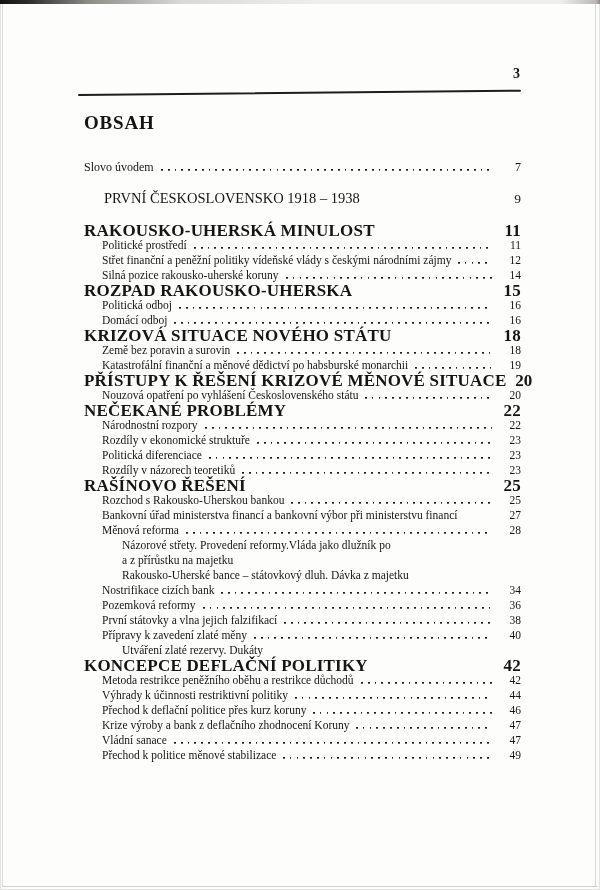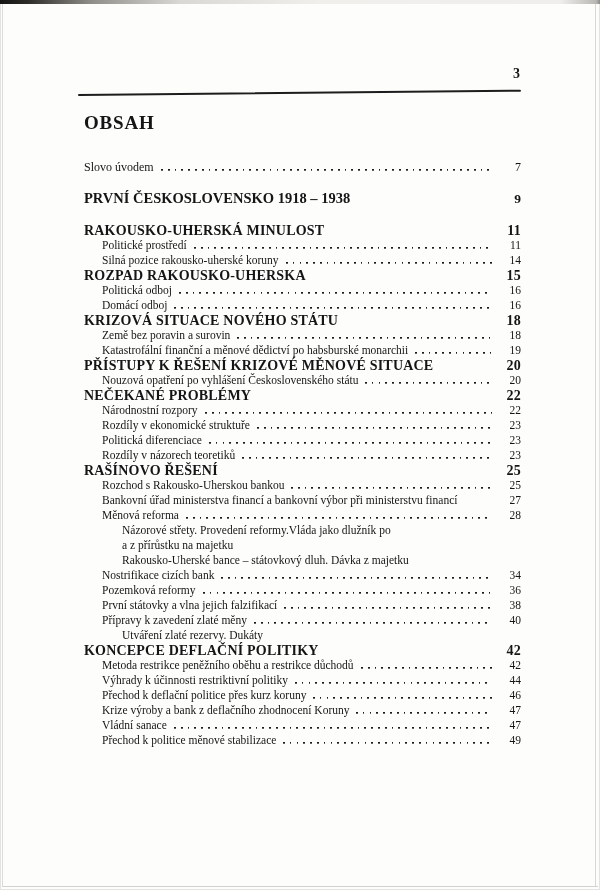--- a/index.html
+++ b/index.html
@@ -34,25 +34,25 @@
   .row .lbl { white-space:nowrap; flex:0 0 auto; }
   .pg { flex:0 0 auto; min-width:26px; text-align:right; }
   .dots {
     flex:1 1 auto; min-width:0; height:4px; align-self:baseline;
     margin:0 3px 0 7px;
     background-image:repeating-linear-gradient(to right,#1c1c1c 0 1.7px,transparent 1.7px 6.8px);
     background-size:100% 1.7px; background-repeat:no-repeat; background-position:left bottom;
   }
   .sp { flex:1 1 auto; min-width:0; }
   .intro { margin-top:27px; font-size:12px; line-height:15px; }
-  .part  { margin-top:15px; font-size:14.5px; line-height:17px; font-weight:bold; }
+  .part  { margin-top:15px; font-size:14.5px; line-height:17px; font-weight:normal;margin-left:20px; }
   .part .pg { font-size:13.5px; }
   .toc-list { margin-top:16px; font-size:11.5px; }
   .toc-list .row { line-height:15px; height:15px; }
-  .toc-list .section { font-weight:bold; font-size:14px; letter-spacing:0.2px; }
+  .toc-list .section { font-weight:bold; font-size:17px; letter-spacing:0.2px; }
   .toc-list .item .lbl { padding-left:18px; }
   .toc-list .note .lbl { padding-left:38px; }
 </style>
 </head>
 <body>
 
 <div class="page">
   <div class="top-strip"></div>
   <div class="edge-l"></div>
   <div class="edge-r"></div>
@@ -81,20 +81,25 @@
           <span class="lbl">RAKOUSKO-UHERSKÁ MINULOST</span>
           <span class="sp"></span>
           <span class="pg">11</span>
         </div>
         <div class="row item">
           <span class="lbl">Politické prostředí</span>
           <span class="dots"></span>
           <span class="pg">11</span>
         </div>
         <div class="row item">
+          <span class="lbl">Střet finanční a peněžní politiky vídeňské vlády s českými národními zájmy</span>
+          <span class="dots"></span>
+          <span class="pg">12</span>
+        </div>
+        <div class="row item">
           <span class="lbl">Silná pozice rakousko-uherské koruny</span>
           <span class="dots"></span>
           <span class="pg">14</span>
         </div>
         <div class="row section">
           <span class="lbl">ROZPAD RAKOUSKO-UHERSKA</span>
           <span class="sp"></span>
           <span class="pg">15</span>
         </div>
         <div class="row item">

